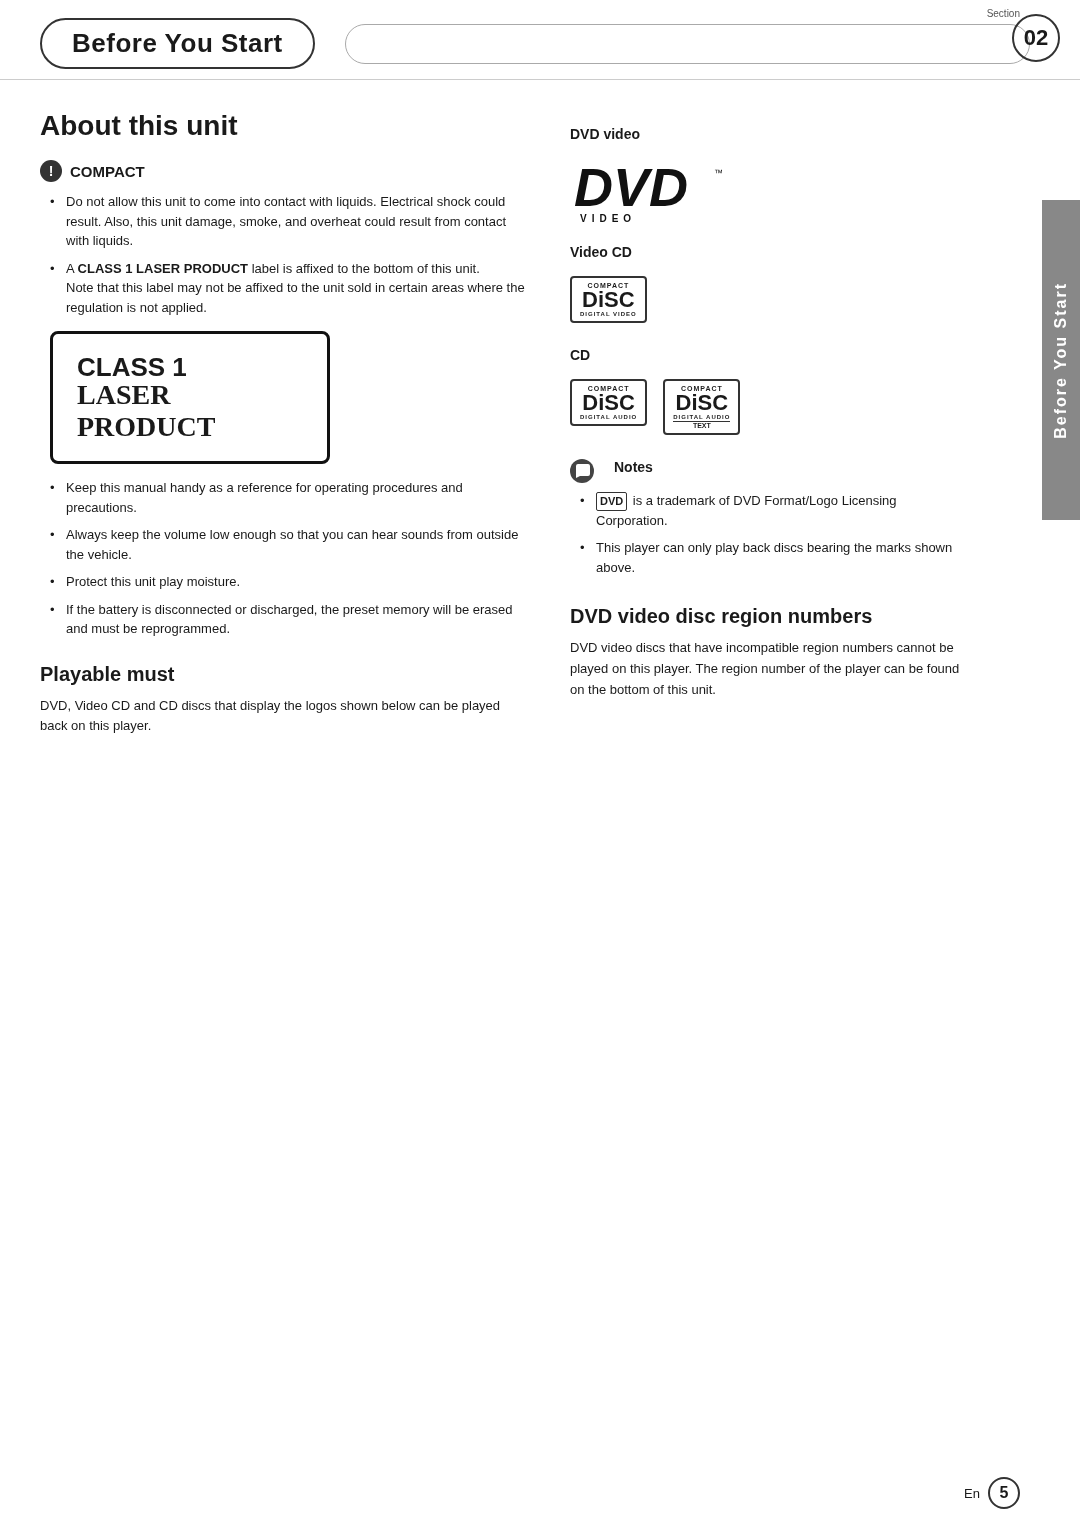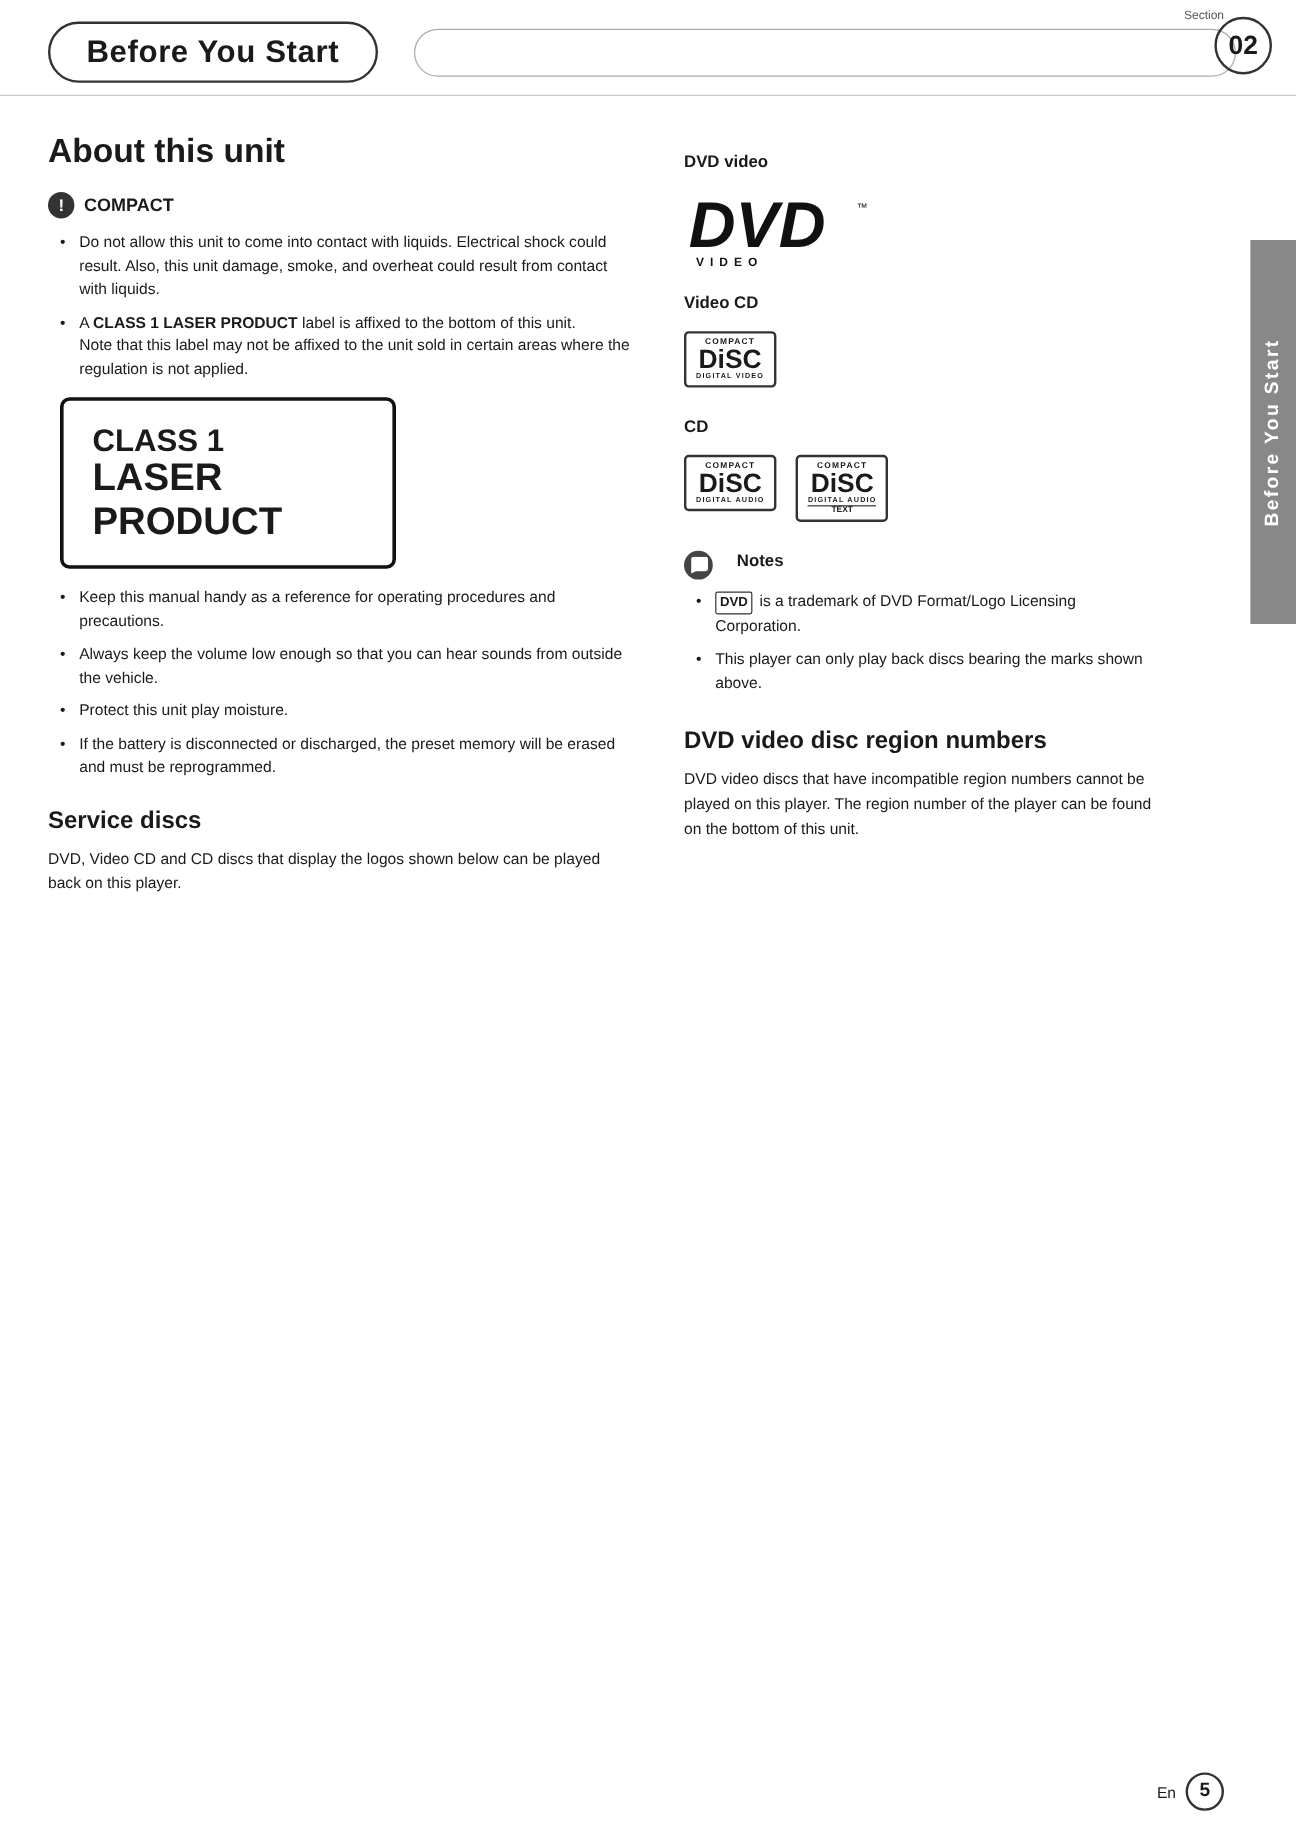--- a/index.html
+++ b/index.html
@@ -150,23 +150,23 @@
       padding: 18px 24px;
       margin: 14px 0 14px 10px;
       width: 280px;
     }
     .laser-product-box .class-text {
       font-size: 26px;
       font-weight: bold;
       font-family: 'Arial Black', Arial, sans-serif;
     }
     .laser-product-box .laser-text {
-      font-size: 32px;
-      font-weight: bold;
-      font-family: Liberation Sans, sans-serif;
+      font-size: 28px;
+      font-weight: bold;
+      font-family: Liberation Serif, serif;
       margin-top: -4px;
     }
 
     .inline-bold { font-weight: bold; }
 
     
     .section-heading {
       font-size: 20px;
       font-weight: bold;
       margin: 24px 0 10px 0;
@@ -349,21 +349,21 @@
       <div class="laser-text">LASER PRODUCT</div>
     </div>
 
     <ul class="bullet-list">
       <li>Keep this manual handy as a reference for operating procedures and precautions.</li>
       <li>Always keep the volume low enough so that you can hear sounds from outside the vehicle.</li>
       <li>Protect this unit play moisture.</li>
       <li>If the battery is disconnected or discharged, the preset memory will be erased and must be reprogrammed.</li>
     </ul>
 
-    <h2 class="section-heading">Service discs</h2>
+    <h2 class="section-heading">Playable must</h2>
     <p class="body-text">DVD, Video CD and CD discs that display the logos shown below can be played back on this player.</p>
 
   </div>
 
   <div class="right-column">
 
     <div>
       <p class="right-section-label">DVD video</p>
 
       <div class="dvd-logo">

